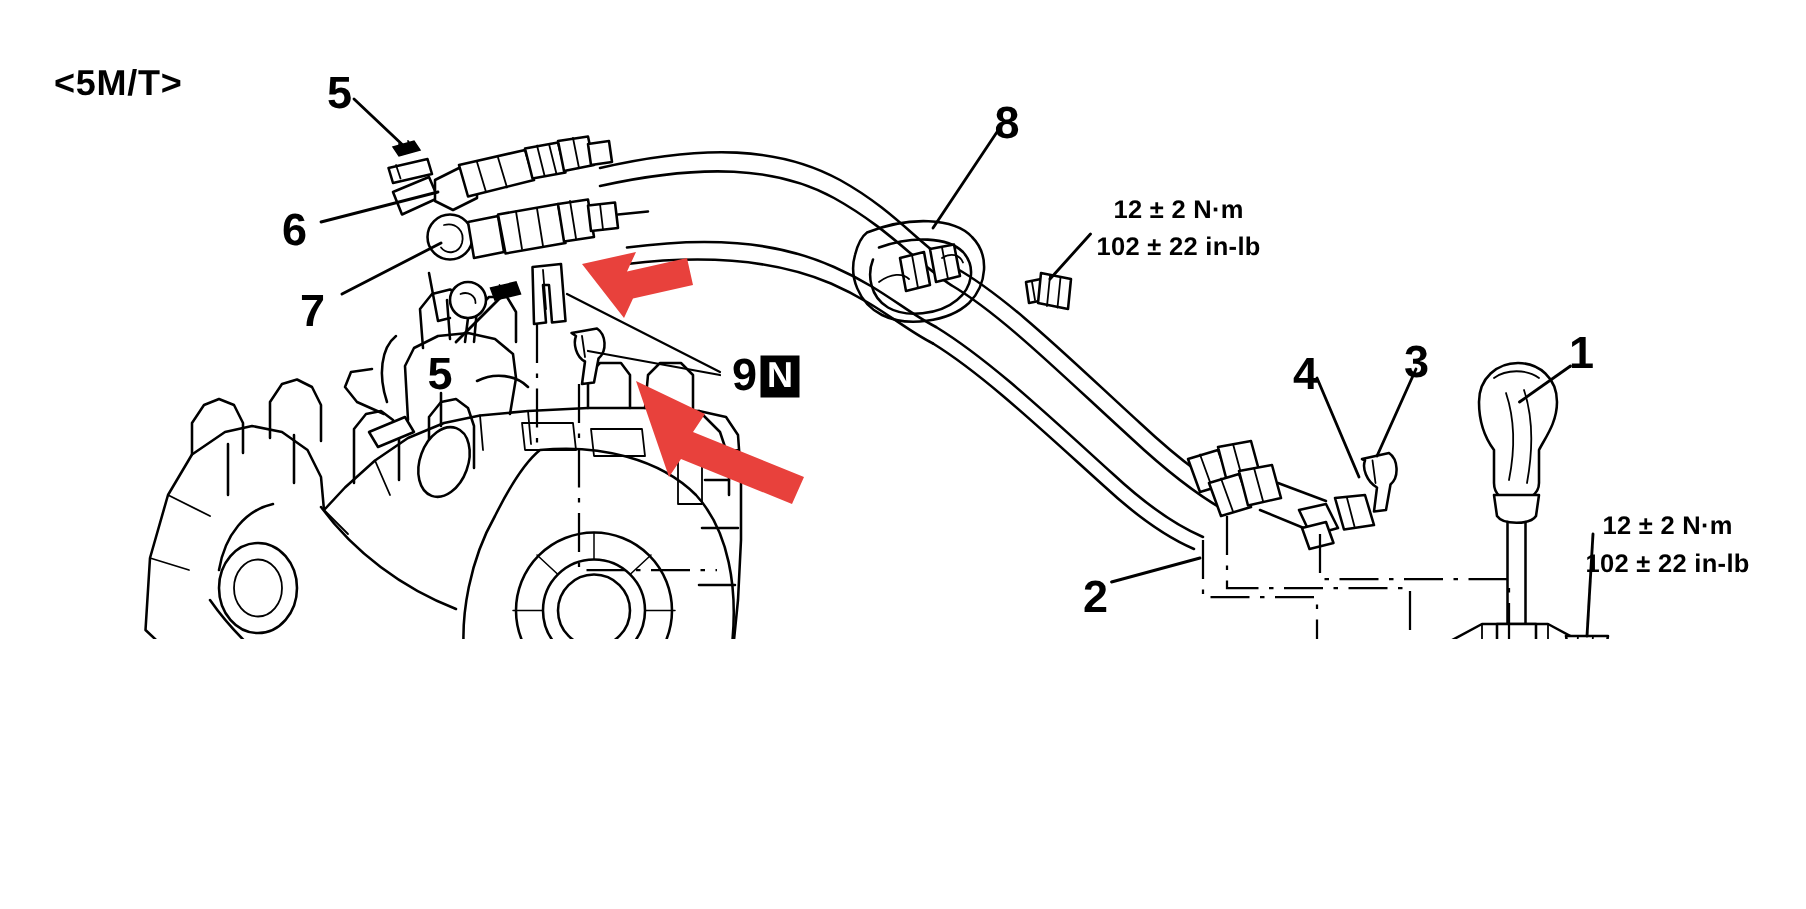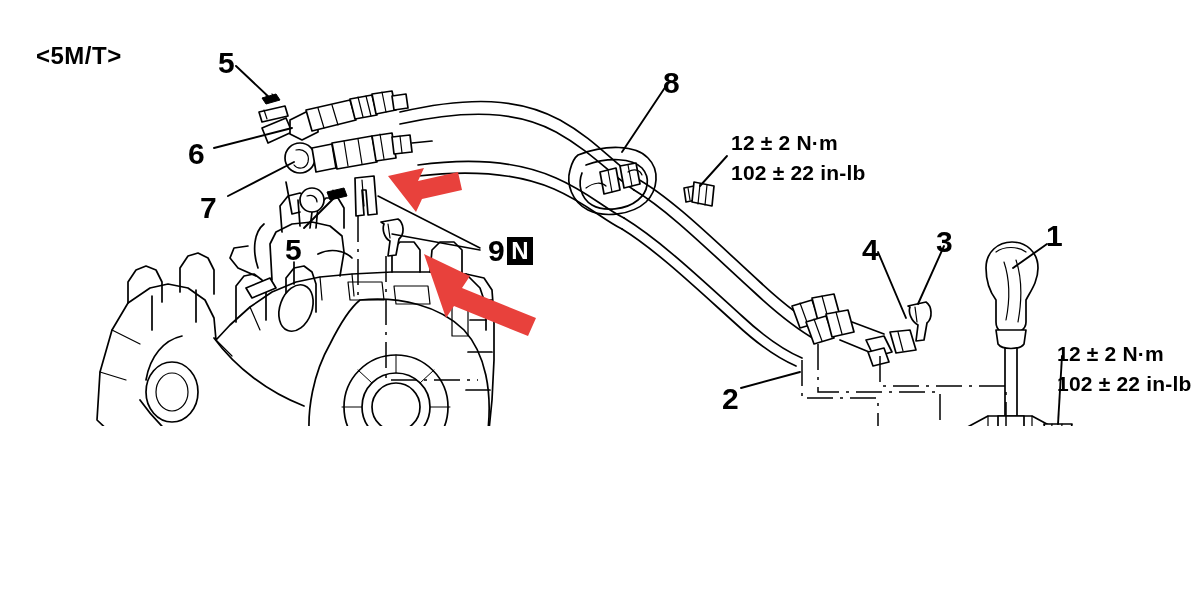--- a/index.html
+++ b/index.html
@@ -32,23 +32,24 @@
   }
   .callout {
     font-size: 30px;
     letter-spacing: 0.5px;
   }
   .header-label {
     font-size: 24px;
     letter-spacing: 0.5px;
   }
   .torque {
-    font-size: 21px;
+    font-size: 17px;
     line-height: 1.45;
     letter-spacing: 0.2px;
+    text-align: center;
   }
   .nbox {
     display: inline-block;
     background: #000000;
     color: #ffffff;
     font-family: "Liberation Sans", sans-serif;
     font-weight: bold;
     font-size: 24px;
     width: 26px;
     height: 28px;

